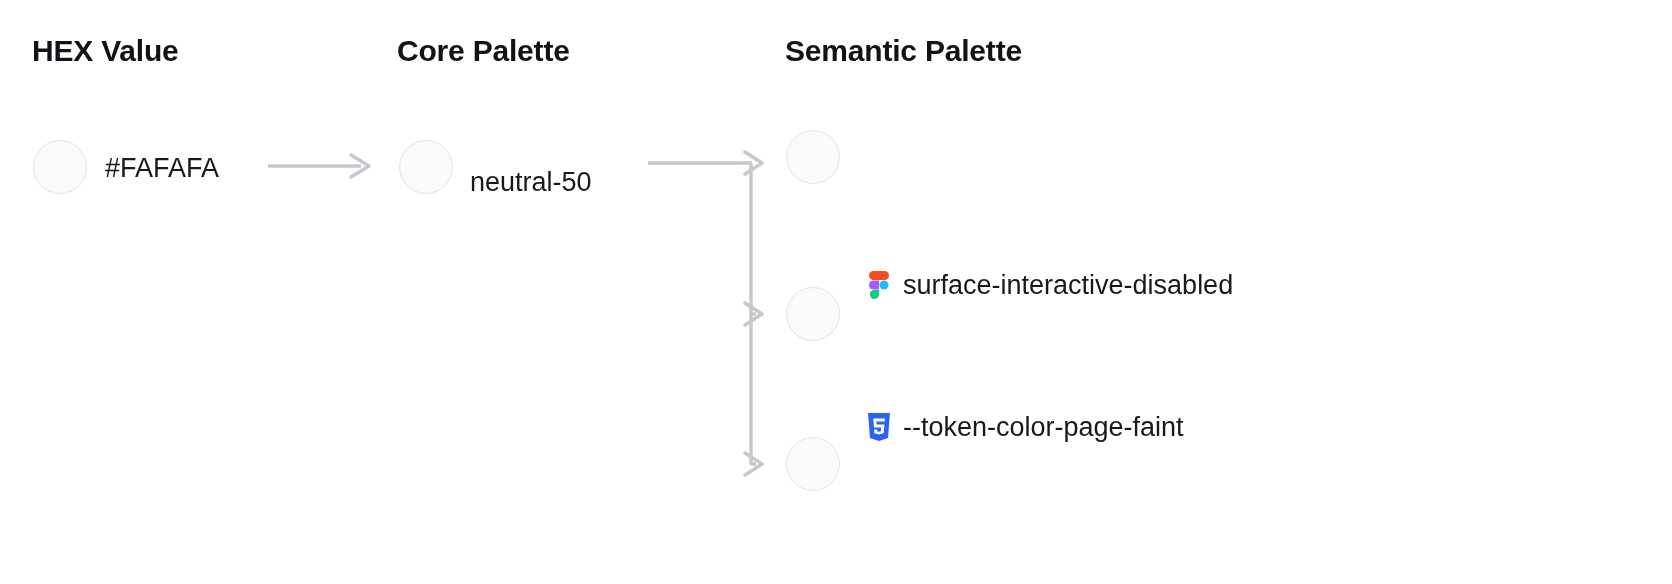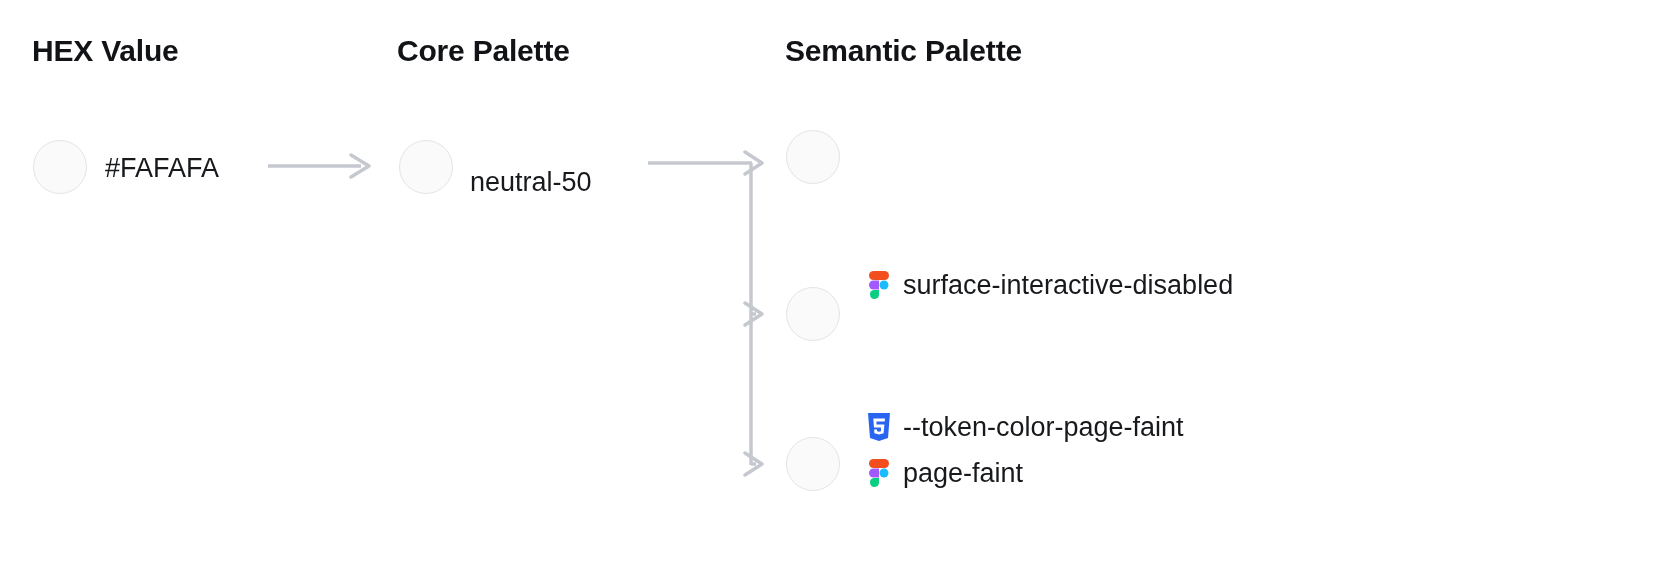--- a/index.html
+++ b/index.html
@@ -168,25 +168,15 @@
 
   <div class="sem-row" id="sem-row-2">
     <div class="token-line">
       <svg class="token-icon" viewBox="0 0 26 30">
         <path d="M2 1 L24 1 L22 26 L13 29 L4 26 Z" fill="#2965F1"></path>
         <path d="M13 3.5 L21.9 3.5 L20.2 24.4 L13 26.8 Z" fill="#2965F1"></path>
         <path d="M7 6.5 L19 6.5 L18.7 9.6 L10.4 9.6 L10.6 12.4 L18.4 12.4 L17.6 21.2 L13 22.6 L8.4 21.2 L8.1 17.6 L11 17.6 L11.15 19.3 L13 19.8 L14.9 19.3 L15.1 15.6 L8 15.6 L7.3 6.5 Z" fill="#FFFFFF"></path>
       </svg>
       <span class="token-text">--token-color-page-faint</span>
     </div>
-    <div class="token-line">
-      <svg class="token-icon" viewBox="0 0 26 30">
-        <path d="M7.5 1 L13 1 L13 10 L7.5 10 A4.5 4.5 0 0 1 7.5 1 Z" fill="#F24E1E"></path>
-        <path d="M13 1 L18.5 1 A4.5 4.5 0 0 1 18.5 10 L13 10 Z" fill="#F24E1E"></path>
-        <path d="M7.5 10.5 L13 10.5 L13 19.5 L7.5 19.5 A4.5 4.5 0 0 1 7.5 10.5 Z" fill="#A259FF"></path>
-        <circle cx="18" cy="15" r="4.5" fill="#1ABCFE"></circle>
-        <path d="M7.5 20 L13 20 L13 24.5 A4.5 4.5 0 1 1 7.5 20 Z" fill="#0ACF83"></path>
-      </svg>
-      <span class="token-text">page-faint</span>
-    </div>
   </div>
 
 </div>
 
 </body></html>

